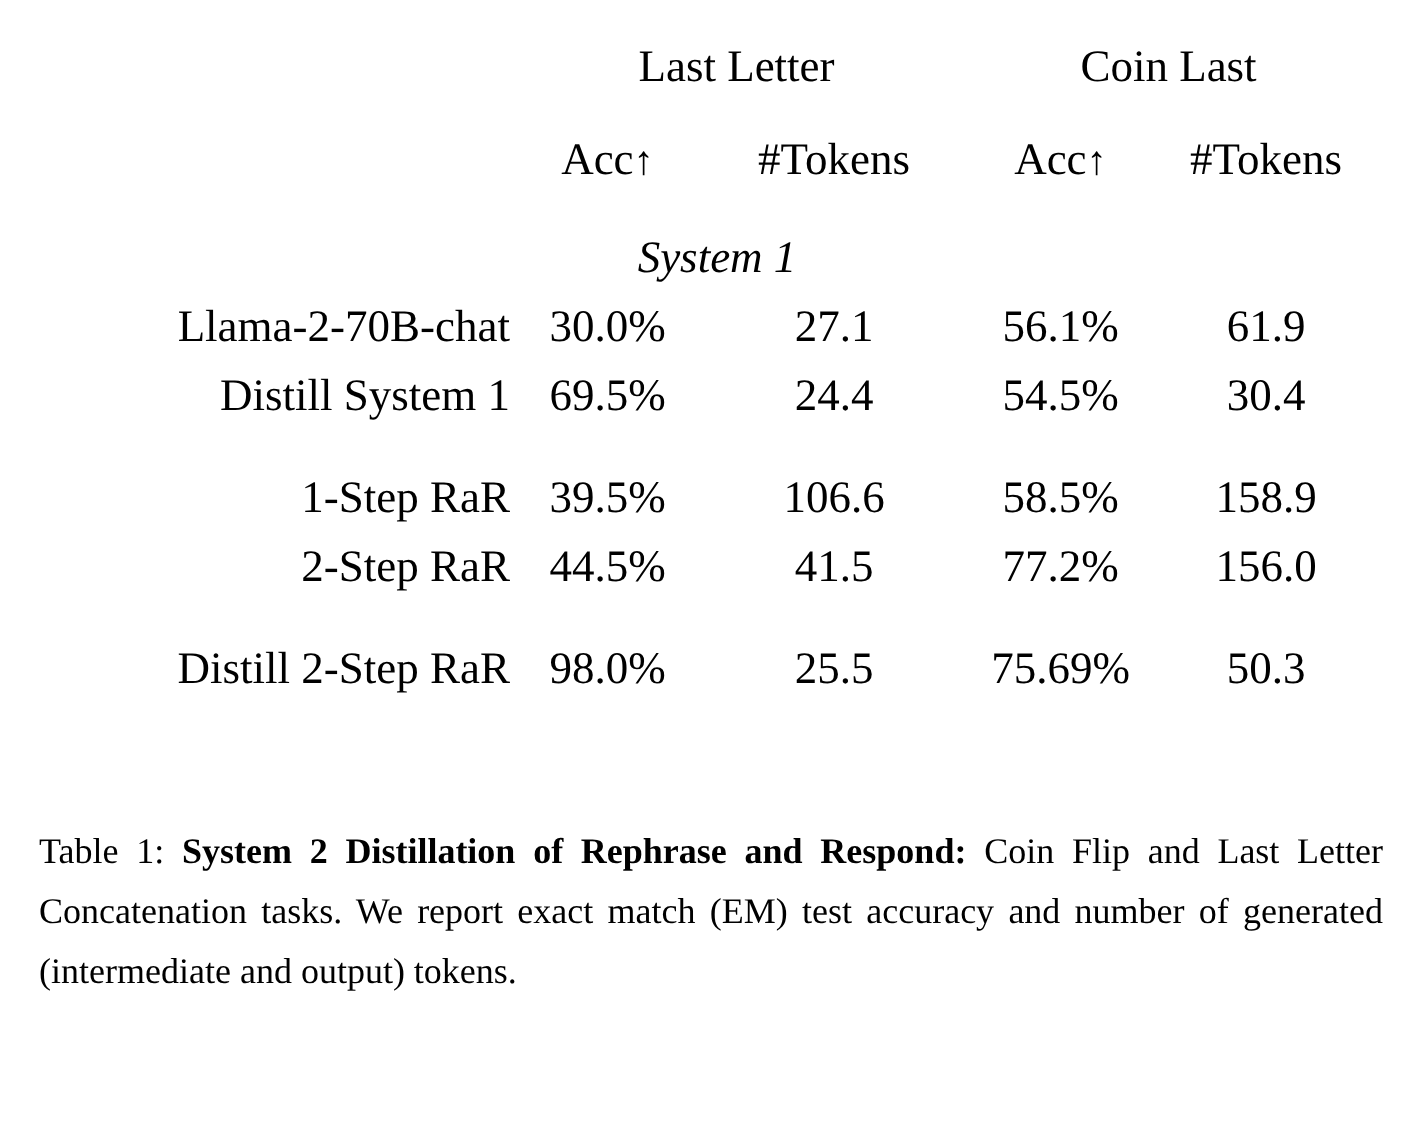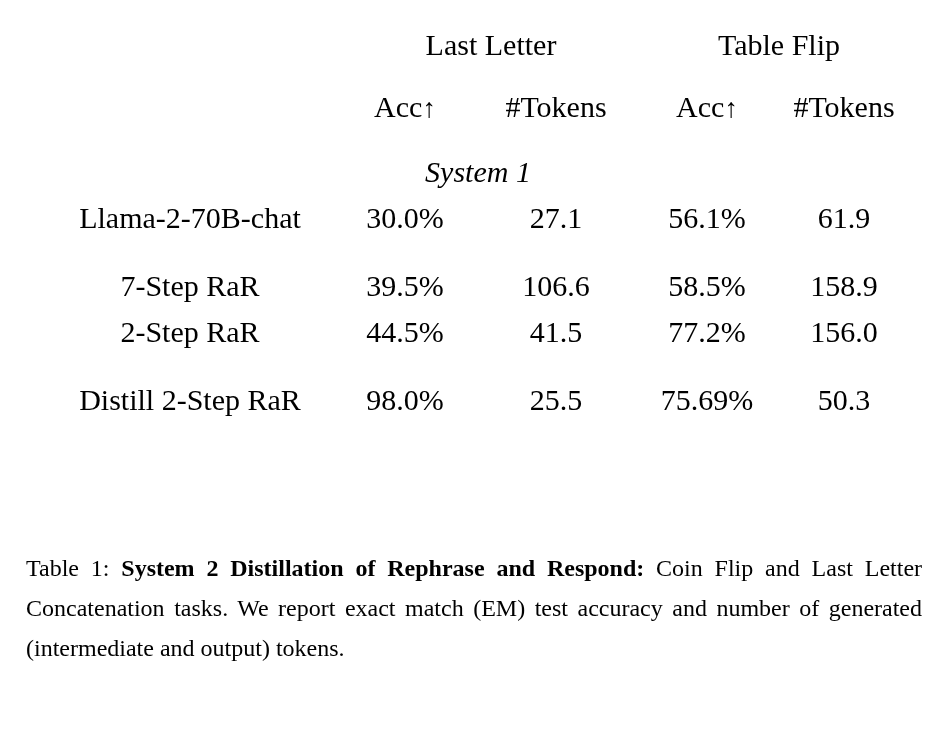--- a/index.html
+++ b/index.html
@@ -35,21 +35,21 @@
     line-height: 1.0;
   }
   table.tbl td, table.tbl th {
     padding: 0;
     border: 0;
     font-weight: normal;
     vertical-align: baseline;
   }
 
   
-  .c-label { width: 300px; text-align: center;   padding-left: 14px; box-sizing: border-box; }
+  .c-label { width: 300px; text-align: right;   padding-left: 14px; box-sizing: border-box; }
   .c-a1    { width: 130px; text-align: center; }
   .c-t1    { width: 172px; text-align: center; }
   .c-a2    { width: 130px; text-align: center; }
   .c-t2    { width: 144px; text-align: center; }
 
   
   .rule-top td    { border-top: 4px solid #000; }
   .rule-thin td   { border-top: 2.2px solid #000; }
   .rule-bottom td { border-top: 4px solid #000; }
 
@@ -113,21 +113,21 @@
           <td class="c-label"></td>
             <td class="c-a1"></td>
             <td class="c-t1"></td>
             <td class="c-a2"></td>
             <td class="c-t2"></td>
         </tr>
 
         <tr class="grouphead-row">
           <td class="c-label"></td>
           <td colspan="2">Last Letter</td>
-          <td colspan="2">Table Flip</td>
+          <td colspan="2">Coin Last</td>
         </tr>
 
         <tr class="rule-thin">
           <td class="c-label"></td>
             <td class="c-a1"></td>
             <td class="c-t1"></td>
             <td class="c-a2"></td>
             <td class="c-t2"></td>
         </tr>
         <tr class="sp-tiny">
@@ -164,45 +164,52 @@
         <tr class="section-row">
           <td colspan="5">System 1</td>
         </tr>
         <tr class="data-row">
           <td class="c-label">Llama-2-70B-chat</td>
           <td class="c-a1">30.0%</td>
           <td class="c-t1">27.1</td>
           <td class="c-a2">56.1%</td>
           <td class="c-t2">61.9</td>
         </tr>
-
-        <tr class="sp-small">
-          <td class="c-label"></td>
-            <td class="c-a1"></td>
-            <td class="c-t1"></td>
-            <td class="c-a2"></td>
-            <td class="c-t2"></td>
-        </tr>
-        <tr class="rule-thin">
-          <td class="c-label"></td>
-            <td class="c-a1"></td>
-            <td class="c-t1"></td>
-            <td class="c-a2"></td>
-            <td class="c-t2"></td>
-        </tr>
-        <tr class="sp-small">
-          <td class="c-label"></td>
-            <td class="c-a1"></td>
-            <td class="c-t1"></td>
-            <td class="c-a2"></td>
-            <td class="c-t2"></td>
-        </tr>
-
-        <tr class="data-row">
-          <td class="c-label">7-Step RaR</td>
+        <tr class="data-row">
+          <td class="c-label">Distill System 1</td>
+          <td class="c-a1">69.5%</td>
+          <td class="c-t1">24.4</td>
+          <td class="c-a2">54.5%</td>
+          <td class="c-t2">30.4</td>
+        </tr>
+
+        <tr class="sp-small">
+          <td class="c-label"></td>
+            <td class="c-a1"></td>
+            <td class="c-t1"></td>
+            <td class="c-a2"></td>
+            <td class="c-t2"></td>
+        </tr>
+        <tr class="rule-thin">
+          <td class="c-label"></td>
+            <td class="c-a1"></td>
+            <td class="c-t1"></td>
+            <td class="c-a2"></td>
+            <td class="c-t2"></td>
+        </tr>
+        <tr class="sp-small">
+          <td class="c-label"></td>
+            <td class="c-a1"></td>
+            <td class="c-t1"></td>
+            <td class="c-a2"></td>
+            <td class="c-t2"></td>
+        </tr>
+
+        <tr class="data-row">
+          <td class="c-label">1-Step RaR</td>
           <td class="c-a1">39.5%</td>
           <td class="c-t1">106.6</td>
           <td class="c-a2">58.5%</td>
           <td class="c-t2">158.9</td>
         </tr>
         <tr class="data-row">
           <td class="c-label">2-Step RaR</td>
           <td class="c-a1">44.5%</td>
           <td class="c-t1">41.5</td>
           <td class="c-a2">77.2%</td>

